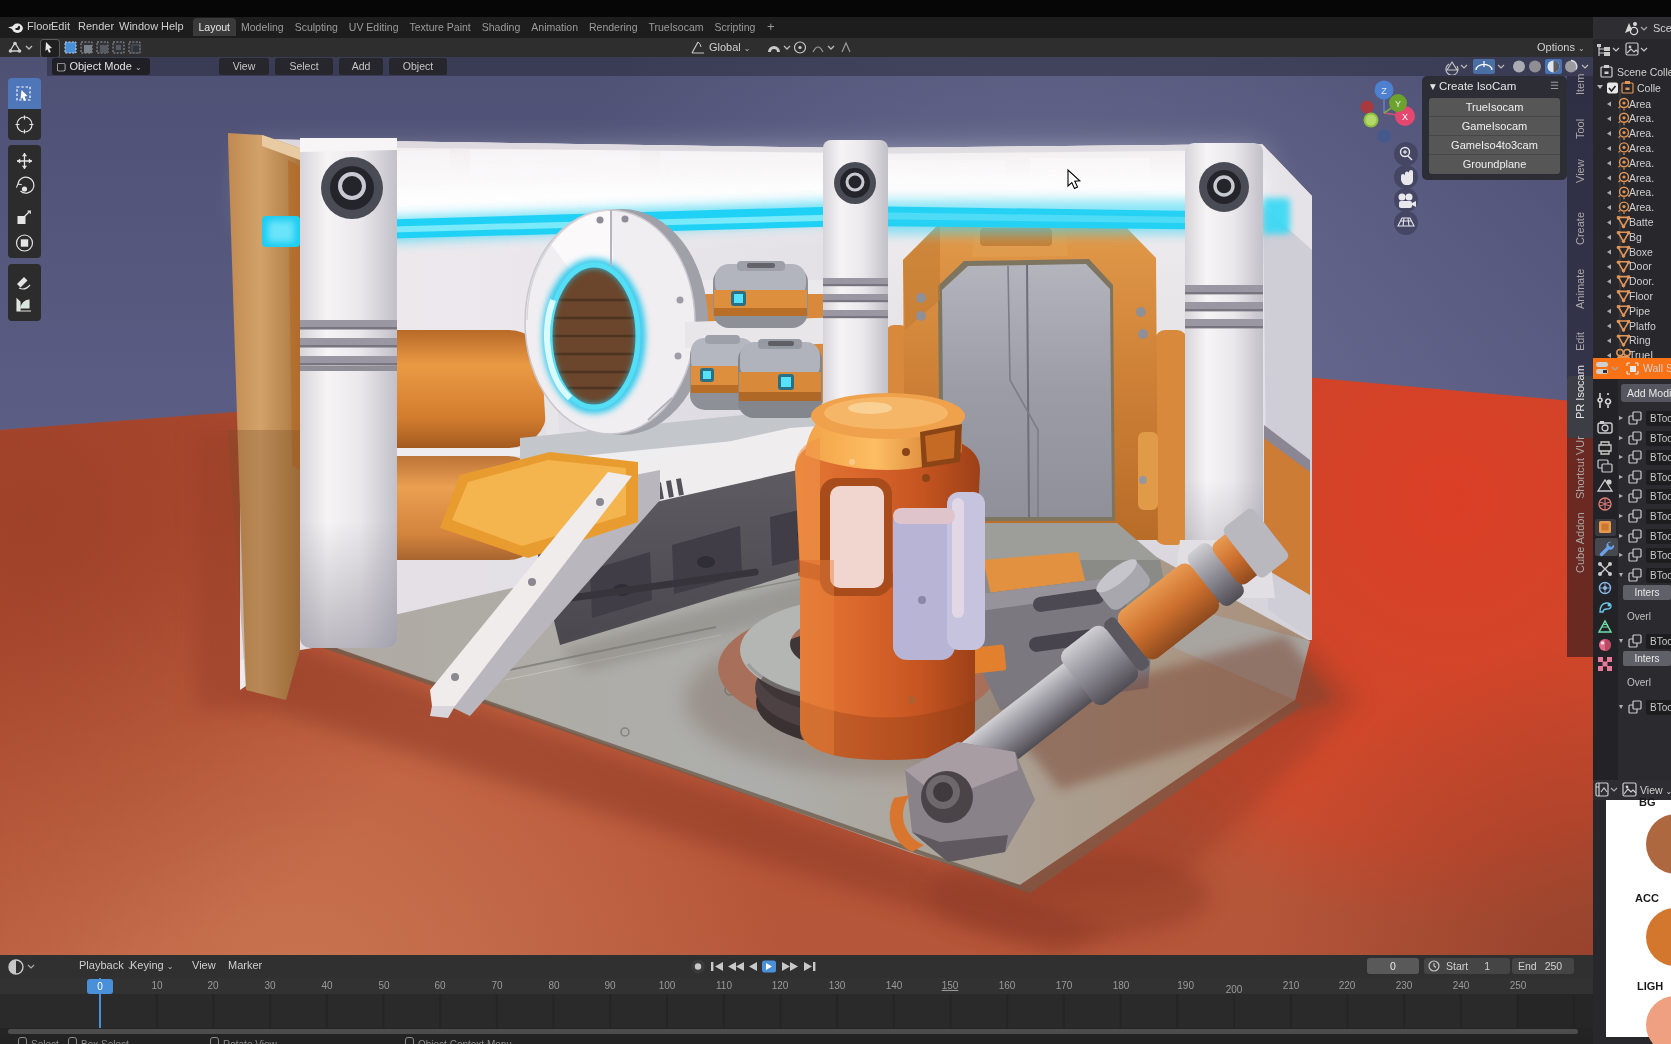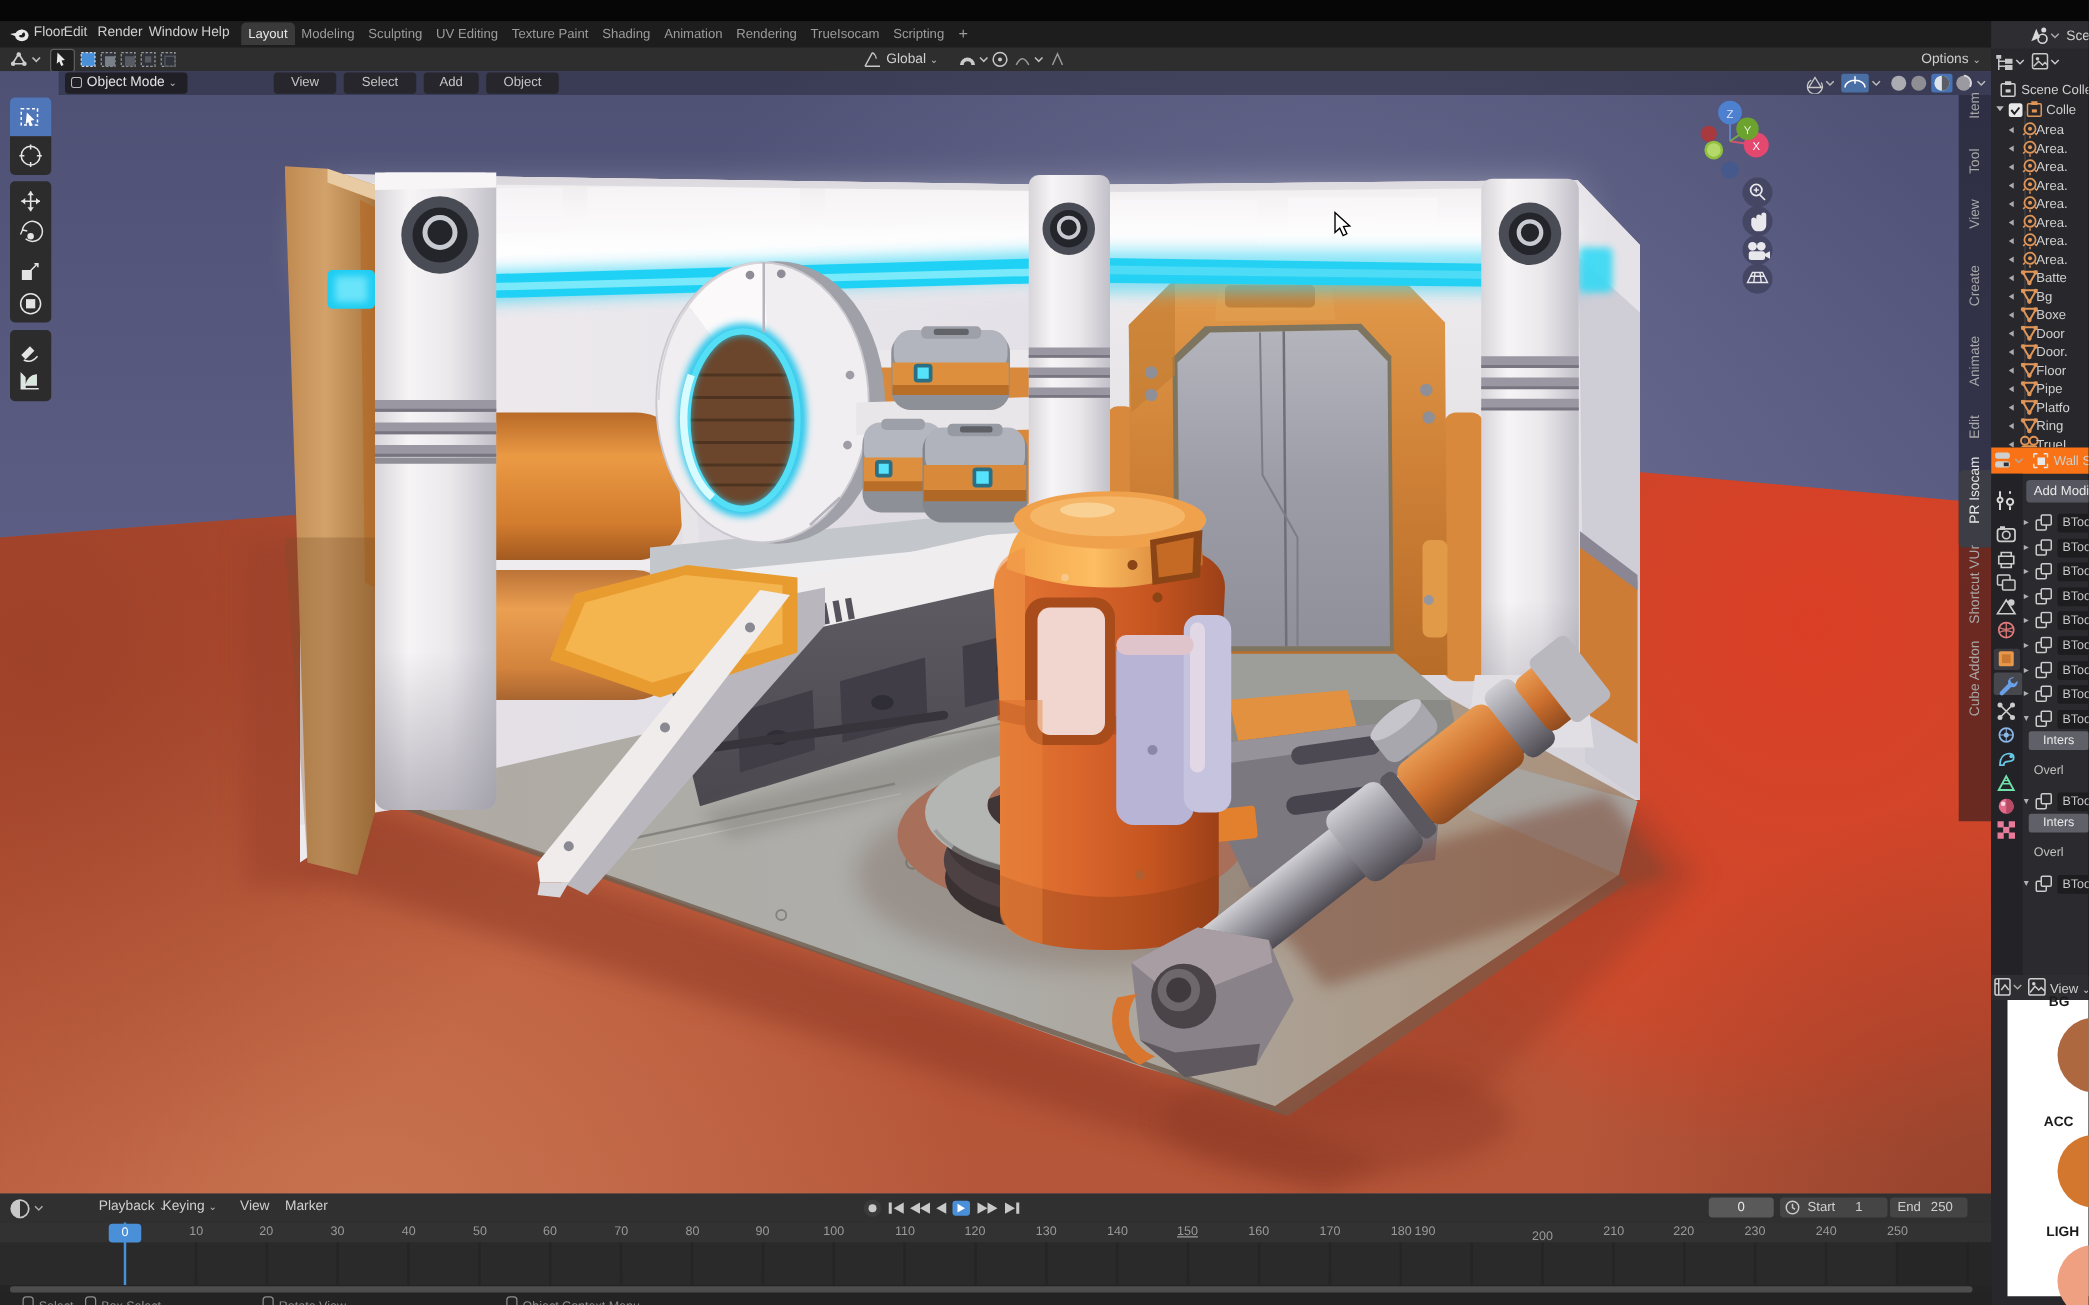--- a/index.html
+++ b/index.html
@@ -615,20 +615,30 @@
       <g fill="#e8e8ec" stroke="none">
             <circle cx="57" cy="140" r="3.5"></circle>
             <circle cx="64" cy="140" r="3.5"></circle>
             <rect x="54" y="144" width="13" height="7" rx="2"></rect>
             <path d="M67,146 l4,-2 v6 l-4,-2 Z"></path>
           </g>
       <path d="M53,169 l4,-8 h8 l4,8 Z M55,164 h12 M53,169 h16 M59,161 l-1,8 M63,161 l1,8" stroke-width="1.1"></path>
     </g>
   </svg>
 
+  <div class="abs" style="left:1422px;top:19px;width:145px;height:104px;background:rgba(42,42,48,.93);border-radius:5px;">
+    <div class="abs" style="left:8px;top:3px;color:#e4e4e4;font-size:11.5px;">▾ Create IsoCam</div>
+    <div class="abs" style="right:8px;top:4px;color:#9a9a9a;font-size:10px;">☰</div>
+    <div class="abs" style="left:7px;top:22px;width:131px;height:76px;">
+      <div style="background:#565656;color:#efefef;font-size:11px;text-align:center;line-height:18px;height:18px;border-radius:3px 3px 0 0;border-bottom:1px solid #474747;">TrueIsocam</div>
+      <div style="background:#565656;color:#efefef;font-size:11px;text-align:center;line-height:18px;height:18px;border-bottom:1px solid #474747;">GameIsocam</div>
+      <div style="background:#565656;color:#efefef;font-size:11px;text-align:center;line-height:18px;height:18px;border-bottom:1px solid #474747;">GameIso4to3cam</div>
+      <div style="background:#565656;color:#efefef;font-size:11px;text-align:center;line-height:19px;height:19px;border-radius:0 0 3px 3px;">Groundplane</div>
+    </div>
+  </div>
 
   <div class="abs" style="left:1567px;top:19px;width:26px;height:879px;">
     <div class="abs" style="left:0;top:0;width:26px;height:581px;background:#14141c;opacity:.55;"></div>
     <div class="abs" style="left:0;top:300px;width:26px;height:62px;background:#3d3d46;border-radius:4px 0 0 4px;"></div>
   </div>
   <div class="abs" style="left:1567px;top:38px;transform:rotate(-90deg);transform-origin:0 0;color:#a8a8a8;font-size:11px;line-height:26px;height:26px;white-space:nowrap;">Item</div>
   <div class="abs" style="left:1567px;top:82px;transform:rotate(-90deg);transform-origin:0 0;color:#a8a8a8;font-size:11px;line-height:26px;height:26px;white-space:nowrap;">Tool</div>
   <div class="abs" style="left:1567px;top:126px;transform:rotate(-90deg);transform-origin:0 0;color:#a8a8a8;font-size:11px;line-height:26px;height:26px;white-space:nowrap;">View</div>
   <div class="abs" style="left:1567px;top:188px;transform:rotate(-90deg);transform-origin:0 0;color:#a8a8a8;font-size:11px;line-height:26px;height:26px;white-space:nowrap;">Create</div>
   <div class="abs" style="left:1567px;top:252px;transform:rotate(-90deg);transform-origin:0 0;color:#a8a8a8;font-size:11px;line-height:26px;height:26px;white-space:nowrap;">Animate</div>
@@ -1108,21 +1118,21 @@
     <span style="position:absolute;left:596px;top:2px;width:28px;text-align:center;color:#9a9a9a;font-size:10px;">90</span>
     <span style="position:absolute;left:653px;top:2px;width:28px;text-align:center;color:#9a9a9a;font-size:10px;">100</span>
     <span style="position:absolute;left:710px;top:2px;width:28px;text-align:center;color:#9a9a9a;font-size:10px;">110</span>
     <span style="position:absolute;left:766px;top:2px;width:28px;text-align:center;color:#9a9a9a;font-size:10px;">120</span>
     <span style="position:absolute;left:823px;top:2px;width:28px;text-align:center;color:#9a9a9a;font-size:10px;">130</span>
     <span style="position:absolute;left:880px;top:2px;width:28px;text-align:center;color:#9a9a9a;font-size:10px;">140</span>
     <span style="position:absolute;left:936px;top:2px;width:28px;text-align:center;color:#9a9a9a;font-size:10px;text-decoration:underline;">150</span>
     <span style="position:absolute;left:993px;top:2px;width:28px;text-align:center;color:#9a9a9a;font-size:10px;">160</span>
     <span style="position:absolute;left:1050px;top:2px;width:28px;text-align:center;color:#9a9a9a;font-size:10px;">170</span>
     <span style="position:absolute;left:1107px;top:2px;width:28px;text-align:center;color:#9a9a9a;font-size:10px;">180</span>
-    <span style="position:absolute;left:1126px;top:2px;width:28px;text-align:center;color:#9a9a9a;font-size:10px;">190</span>
+    <span style="position:absolute;left:1166px;top:2px;width:28px;text-align:right;color:#9a9a9a;font-size:10px;">190</span>
     <span style="position:absolute;left:1220px;top:6px;width:28px;text-align:center;color:#9a9a9a;font-size:10px;">200</span>
     <span style="position:absolute;left:1277px;top:2px;width:28px;text-align:center;color:#9a9a9a;font-size:10px;">210</span>
     <span style="position:absolute;left:1333px;top:2px;width:28px;text-align:center;color:#9a9a9a;font-size:10px;">220</span>
     <span style="position:absolute;left:1390px;top:2px;width:28px;text-align:center;color:#9a9a9a;font-size:10px;">230</span>
     <span style="position:absolute;left:1447px;top:2px;width:28px;text-align:center;color:#9a9a9a;font-size:10px;">240</span>
     <span style="position:absolute;left:1504px;top:2px;width:28px;text-align:center;color:#9a9a9a;font-size:10px;">250</span>
    </div>
    <div class="abs" style="left:99px;top:23px;width:2px;height:50px;background:#4a90d9;"></div>
    <div class="abs" style="left:87px;top:24px;width:26px;height:15px;background:#4a90d9;border-radius:3px;color:#fff;font-size:10px;line-height:15px;text-align:center;">0</div>
    <div class="abs" style="left:0;top:73px;width:1593px;height:7px;background:#242424;">

